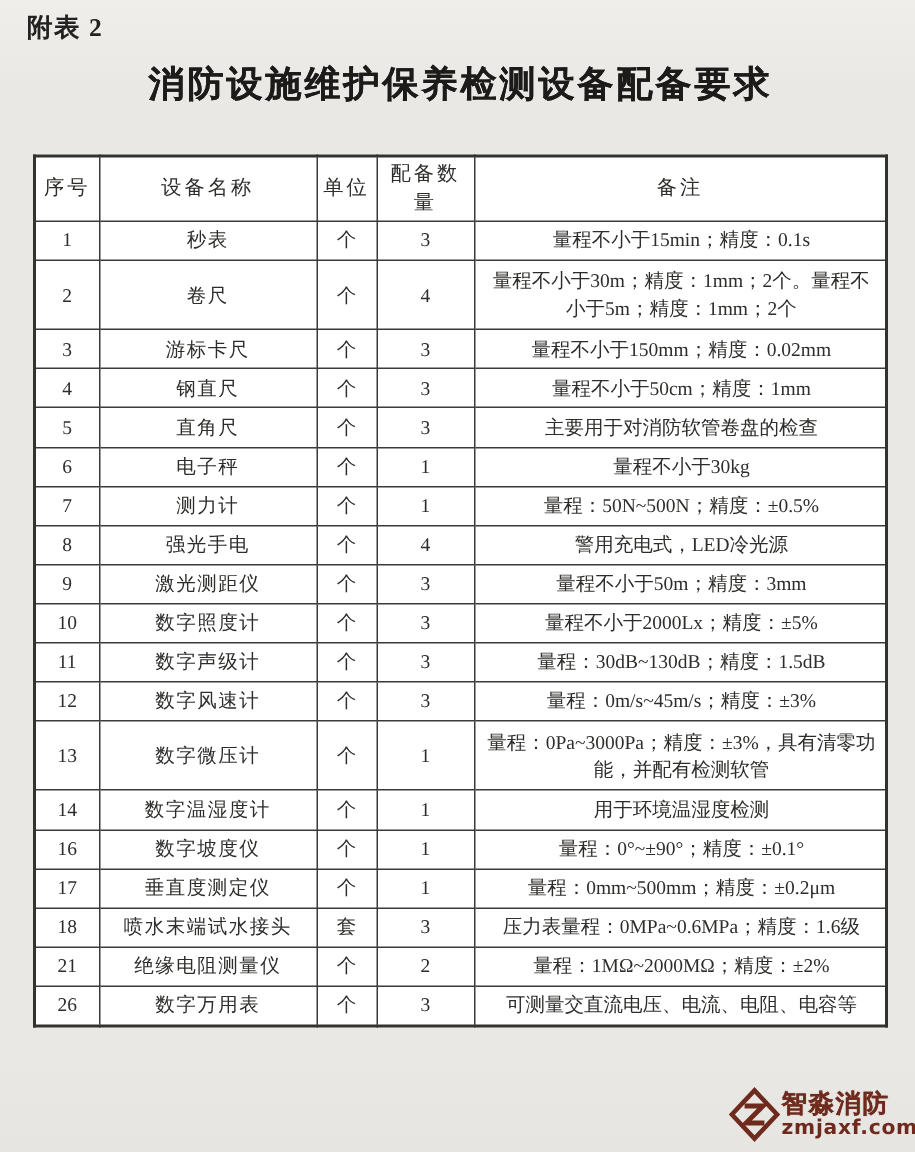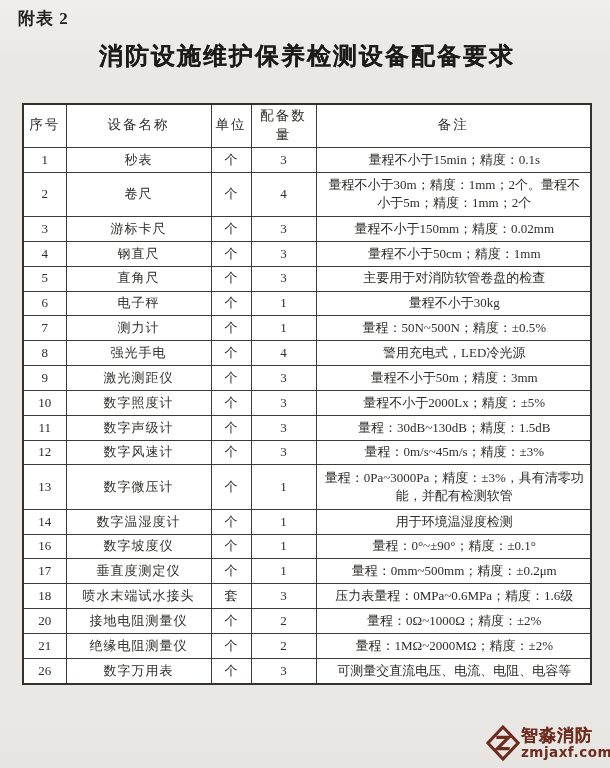--- a/index.html
+++ b/index.html
@@ -250,27 +250,20 @@
 
 
     <tr>
       <td class="c-no">18</td>
       <td class="c-name">喷水末端试水接头</td>
       <td class="c-unit">套</td>
       <td class="c-qty">3</td>
       <td class="c-remark">压力表量程：0MPa~0.6MPa；精度：1.6级</td>
     </tr>
 
-    <tr>
-      <td class="c-no">20</td>
-      <td class="c-name">接地电阻测量仪</td>
-      <td class="c-unit">个</td>
-      <td class="c-qty">2</td>
-      <td class="c-remark">量程：0Ω~1000Ω；精度：±2%</td>
-    </tr>
 
     <tr>
       <td class="c-no">21</td>
       <td class="c-name">绝缘电阻测量仪</td>
       <td class="c-unit">个</td>
       <td class="c-qty">2</td>
       <td class="c-remark">量程：1MΩ~2000MΩ；精度：±2%</td>
     </tr>
 
     <tr>

